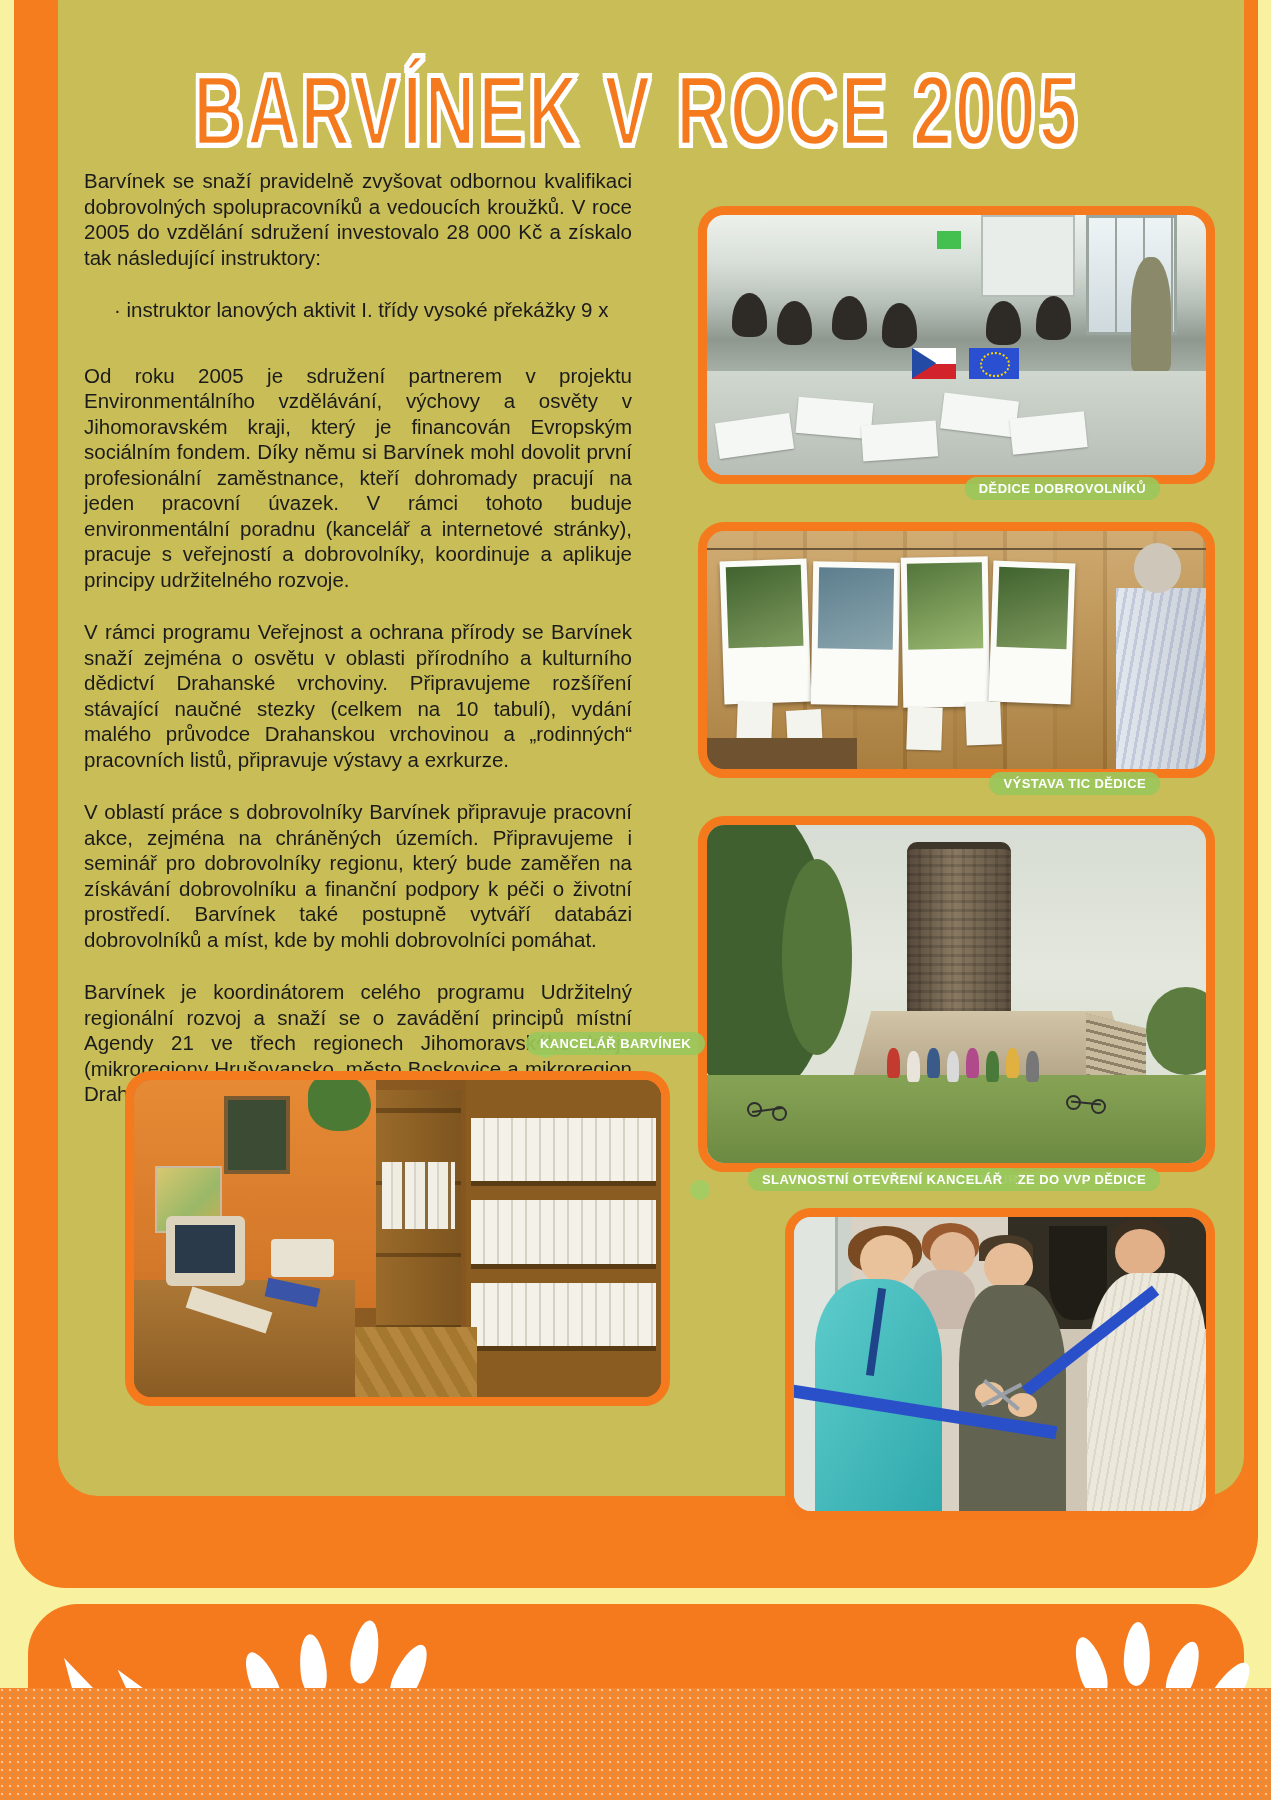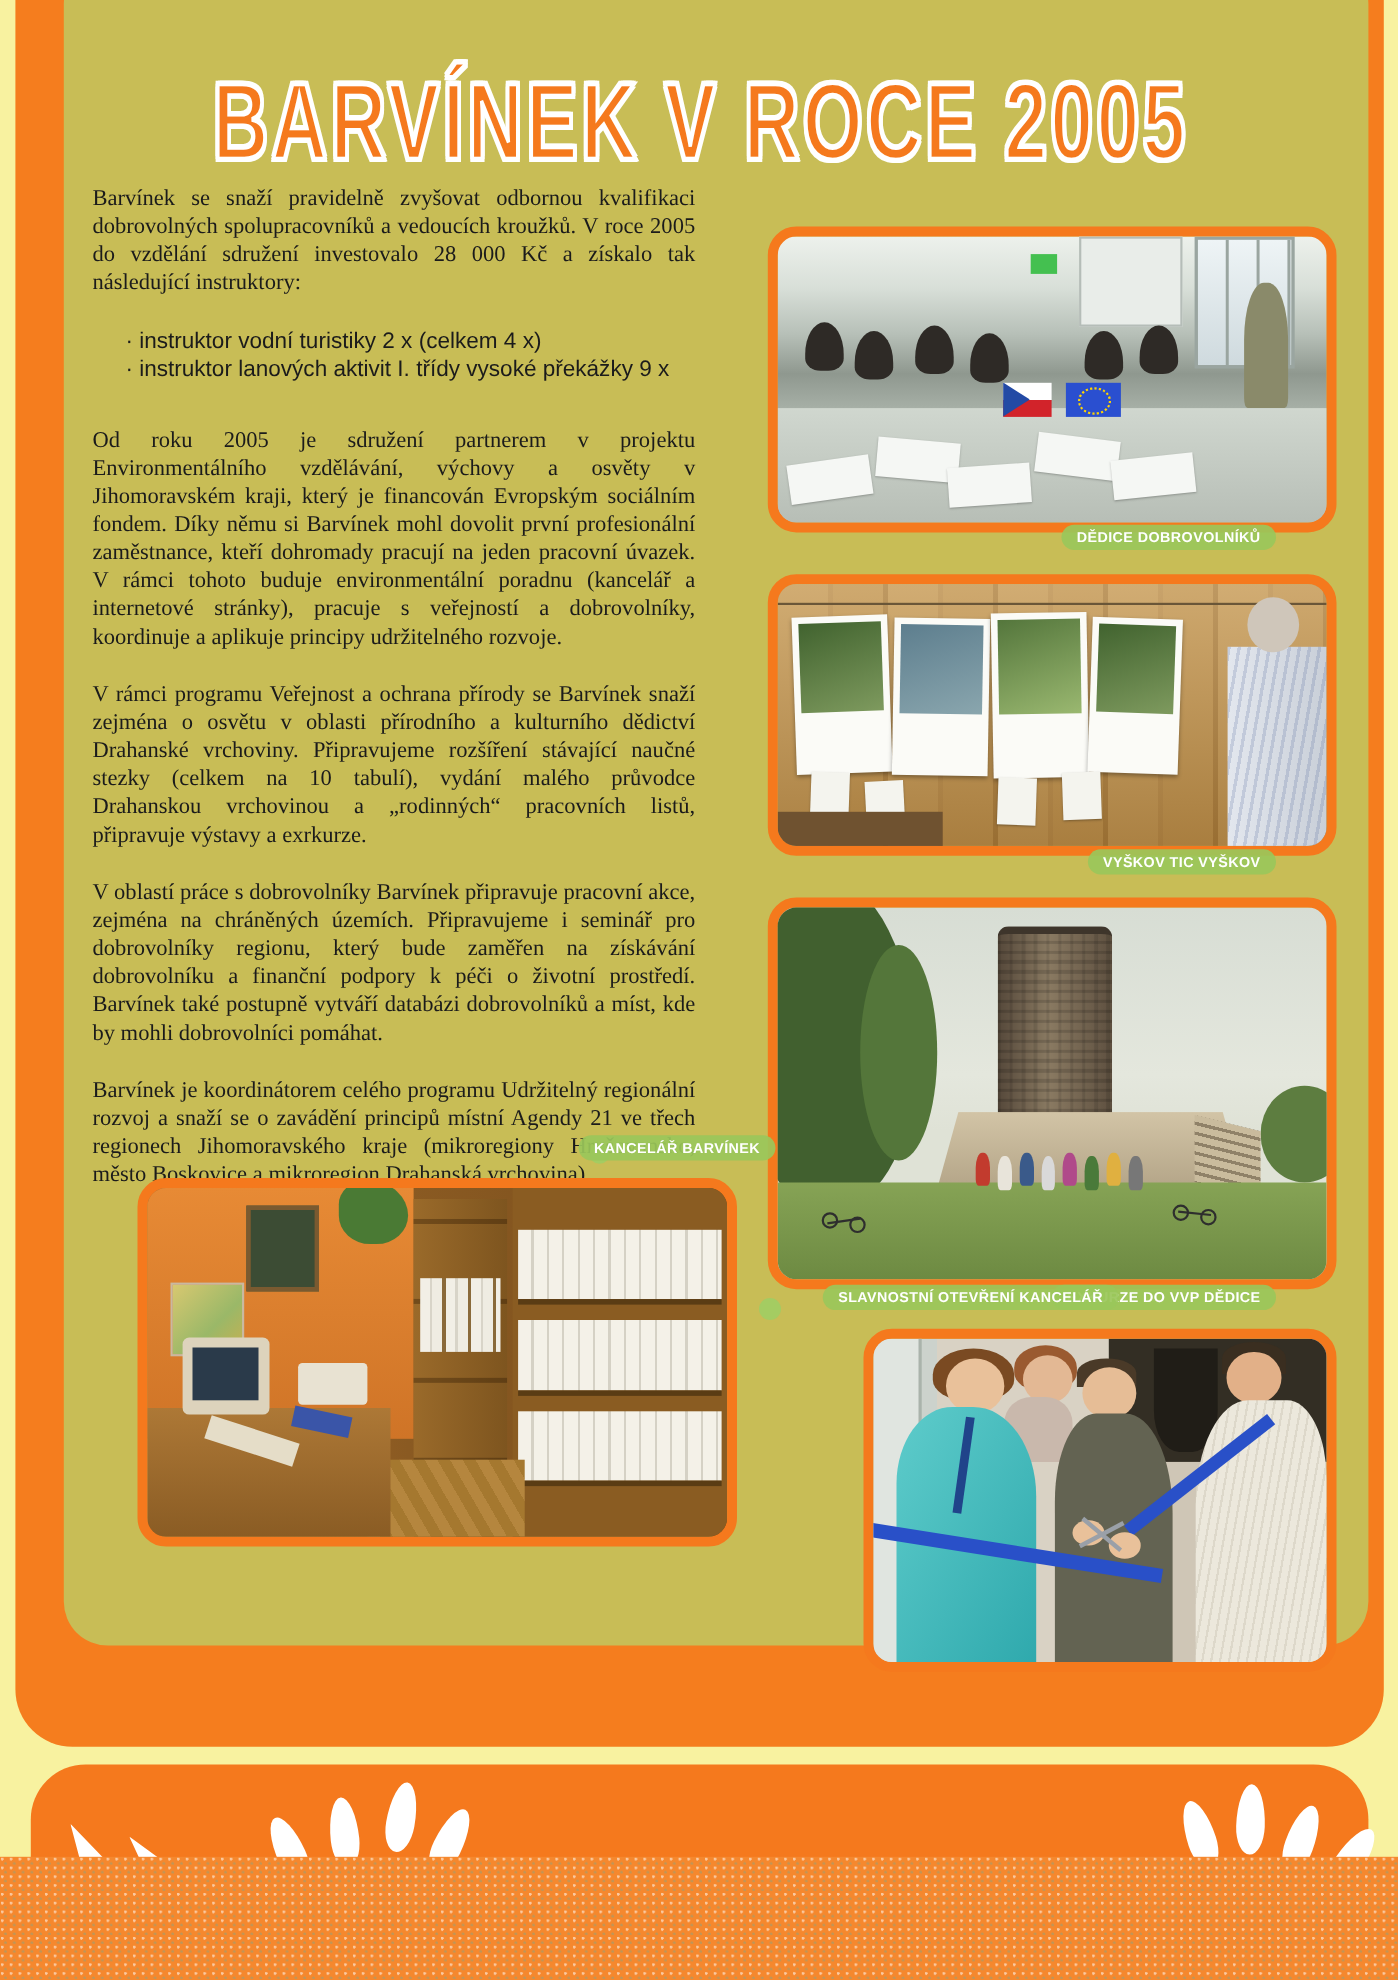--- a/index.html
+++ b/index.html
@@ -15,21 +15,21 @@
   
   .title{position:absolute;left:44px;top:54px;width:1186px;margin:0;text-align:center;
     font-size:70px;font-weight:bold;letter-spacing:3px;color:#f5791d;
     -webkit-text-stroke:3px #ffffff;
     text-shadow:-2px 0 #fff,2px 0 #fff,0 -2px #fff,0 2px #fff,-2px -2px #fff,2px 2px #fff,-2px 2px #fff,2px -2px #fff;
     transform:scaleY(1.42);transform-origin:top center;white-space:nowrap;}
 
   
   .text-col{position:absolute;left:84px;top:168px;width:548px;color:#1b1b1b;
     font-size:20.5px;line-height:25.5px;text-align:justify;}
-  .text-col p{margin:0 0 27px 0;font-family:Liberation Serif, serif;}
+  .text-col p{margin:0 0 27px 0;}
   .bullets{list-style:none;margin:0 0 40px 0;padding:0 0 0 30px;text-align:left;}
   .bullets li{margin:0;}
 
   
   .badge{position:absolute;height:23px;line-height:23px;padding:0 14px;border-radius:12px;
     background:rgba(154,199,90,.92);color:#ffffff;font-size:13px;font-weight:bold;
     letter-spacing:.4px;white-space:nowrap;}
   .badge1{top:477px;right:111px;}
   .badge2{top:772px;right:111px;}
   .badge3{top:1168px;left:748px;}
@@ -168,21 +168,20 @@
 
   <div class="main-frame">
     <div class="olive-panel"></div>
   </div>
 
   <h1 class="title">BARVÍNEK V ROCE 2005</h1>
 
   <div class="text-col">
     <p>Barvínek se snaží pravidelně zvyšovat odbornou kvalifikaci dobrovolných spolupracovníků a vedoucích kroužků. V roce 2005 do vzdělání sdružení investovalo 28 000 Kč a získalo tak následující instruktory:</p>
     <ul class="bullets">
-      <li>· instruktor vodní turistiky  2 x (celkem 4 x)</li>
       <li>· instruktor lanových aktivit I. třídy  vysoké překážky  9 x</li>
     </ul>
     <p>Od roku 2005 je sdružení partnerem v projektu Environmentálního vzdělávání, výchovy a osvěty v Jihomoravském kraji, který je financován Evropským sociálním fondem. Díky němu si Barvínek mohl dovolit první profesionální zaměstnance, kteří dohromady pracují na jeden pracovní úvazek. V rámci tohoto buduje environmentální poradnu (kancelář a internetové stránky), pracuje s veřejností a dobrovolníky, koordinuje a aplikuje principy udržitelného rozvoje.</p>
     <p>V rámci programu Veřejnost a ochrana přírody se Barvínek snaží zejména o osvětu v oblasti přírodního a kulturního dědictví Drahanské vrchoviny. Připravujeme rozšíření stávající naučné stezky (celkem na 10 tabulí), vydání malého průvodce Drahanskou vrchovinou a „rodinných“ pracovních listů, připravuje výstavy a exrkurze.</p>
     <p>V oblastí práce s dobrovolníky Barvínek připravuje pracovní akce, zejména na chráněných územích. Připravujeme i seminář pro dobrovolníky regionu, který bude zaměřen na získávání dobrovolníku a finanční podpory k péči o životní prostředí. Barvínek také postupně vytváří databázi dobrovolníků a míst, kde by mohli dobrovolníci pomáhat.</p>
     <p>Barvínek je koordinátorem celého programu Udržitelný regionální rozvoj a snaží se o zavádění principů místní Agendy 21 ve třech regionech Jihomoravského kraje (mikroregiony Hrušovansko, město Boskovice a mikroregion Drahanská vrchovina).</p>
   </div>
 
   <div class="dot" style="left:938px;top:458px;width:24px;height:24px;"></div>
   <div class="dot" style="left:1000px;top:760px;width:18px;height:18px;"></div>
@@ -232,21 +231,21 @@
         <div class="pic pic-a"></div>
       </div>
     <div class="s2-sheet" style="left:6%;top:72%;transform:rotate(2deg);"></div>
     <div class="s2-sheet" style="left:16%;top:75%;transform:rotate(-3deg);"></div>
     <div class="s2-sheet" style="left:40%;top:74%;transform:rotate(2deg);"></div>
     <div class="s2-sheet" style="left:52%;top:72%;transform:rotate(-2deg);"></div>
     <div class="s2-desk"></div>
     <div class="s2-man-body"></div>
     <div class="s2-man-head"></div>
   </figure>
-  <div class="badge badge2">VYŠKOV TIC VYŠKOV</div>
+  <div class="badge badge2">VÝSTAVA TIC DĚDICE</div>
 
   <figure class="photo photo3 s3">
     <div class="s3-tree1"></div>
     <div class="s3-tree2"></div>
     <div class="s3-bush"></div>
     <div class="s3-tower"></div>
     <div class="s3-base"></div>
     <div class="s3-steps"></div>
     <div class="s3-grass"></div>
     <div class="s3-person" style="left:36%;top:66%;background:#c23b2e;"></div>

